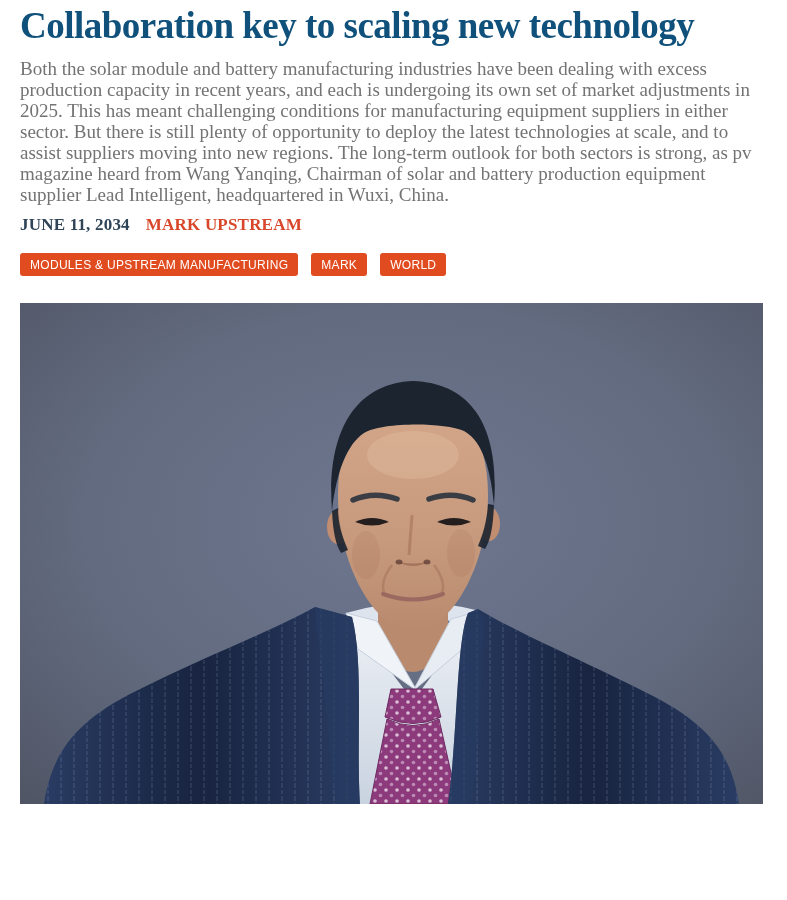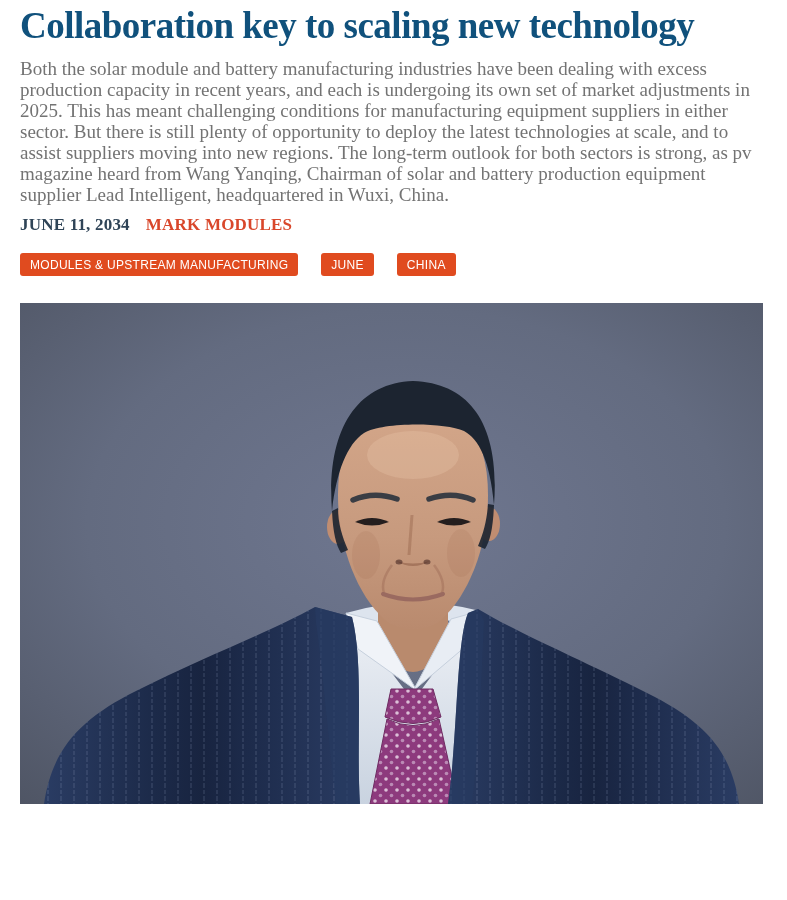--- a/index.html
+++ b/index.html
@@ -33,21 +33,21 @@
     font-size: 17px;
     font-weight: bold;
     letter-spacing: 0.2px;
     line-height: 20px;
   }
   .meta .date { color: #2f4457; margin-right: 16px; }
   .meta .author { color: #d9472b; text-decoration: none; cursor: pointer; }
   .tags {
     margin-top: 18px;
     display: flex;
-    gap: 23px;
+    gap: 13px;
     align-items: center;
   }
   .tag {
     display: inline-block;
     background: #e04b1f;
     color: #ffffff;
     font-family: "Liberation Sans", sans-serif;
     font-size: 12px;
     line-height: 14px;
     letter-spacing: 0.3px;
@@ -69,27 +69,27 @@
 </head>
 <body>
 
 <div class="container">
 
   <h1 class="title">Collaboration key to scaling new technology</h1>
 
   <p class="lead">Both the solar module and battery manufacturing industries have been dealing with excess production capacity in recent years, and each is undergoing its own set of market adjustments in 2025. This has meant challenging conditions for manufacturing equipment suppliers in either sector. But there is still plenty of opportunity to deploy the latest technologies at scale, and to assist suppliers moving into new regions. The long-term outlook for both sectors is strong, as pv magazine heard from Wang Yanqing, Chairman of solar and battery production equipment supplier Lead Intelligent, headquartered in Wuxi, China.</p>
 
   <div class="meta">
-    <span class="date">JUNE 11, 2034</span><a class="author">MARK MODULES</a>
+    <span class="date">JUNE 11, 2034</span><a class="author">MARK UPSTREAM</a>
   </div>
 
   <div class="tags">
     <a class="tag">MODULES &amp; UPSTREAM MANUFACTURING</a>
-    <a class="tag">JUNE</a>
-    <a class="tag">CHINA</a>
+    <a class="tag">MARK</a>
+    <a class="tag">WORLD</a>
   </div>
 
   <figure class="photo">
     <svg width="743" height="501" viewBox="0 0 743 501" xmlns="http://www.w3.org/2000/svg" role="img">
       <defs>
         <radialGradient id="bgGrad" cx="52%" cy="44%" r="78%">
           <stop offset="0%" stop-color="#6f7790"></stop>
           <stop offset="55%" stop-color="#636b80"></stop>
           <stop offset="100%" stop-color="#4e5463"></stop>
         </radialGradient>

